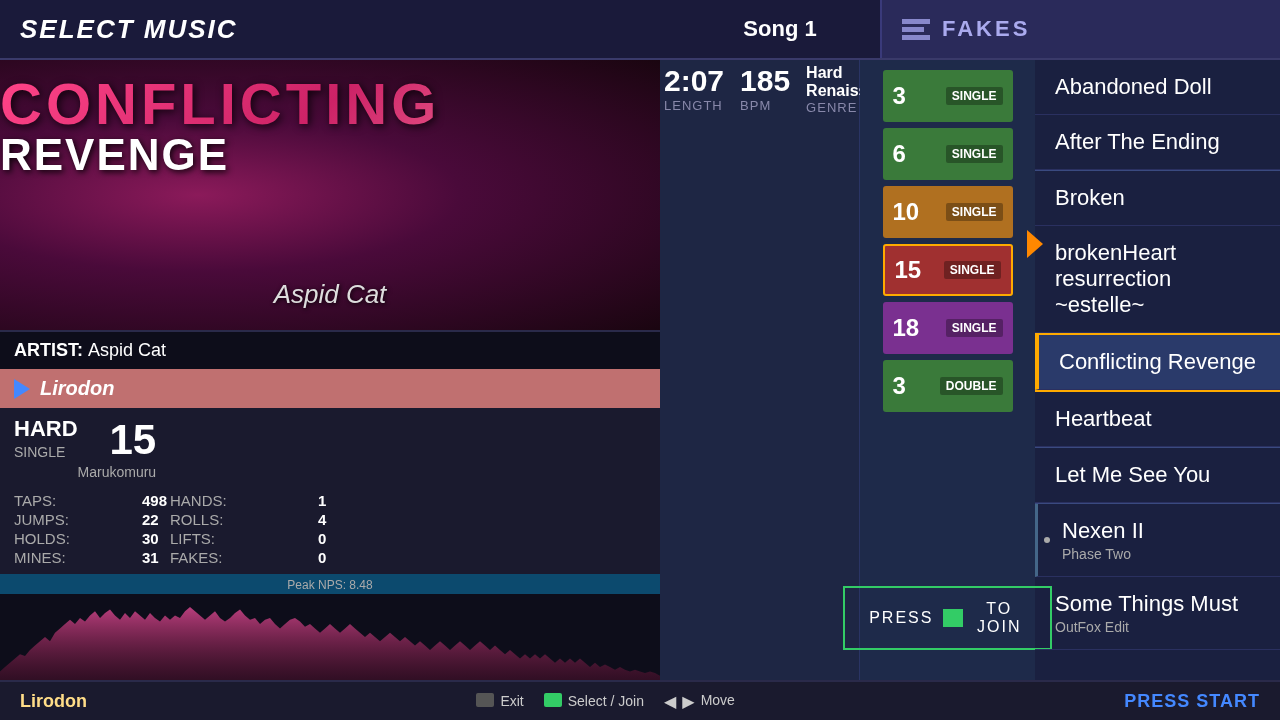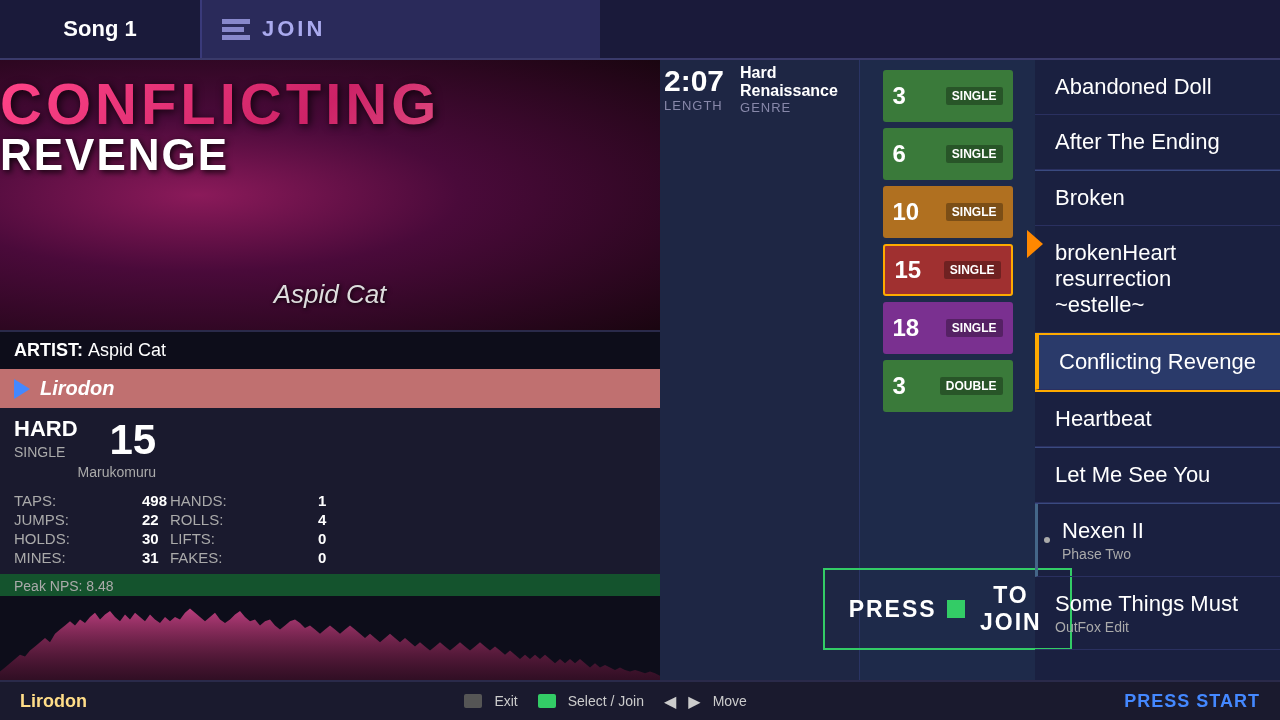--- a/index.html
+++ b/index.html
@@ -176,23 +176,24 @@
       grid-template-columns: 80px 60px 100px 40px;
       gap: 2px 8px;
       font-size: 15px;
     }
     .stat-label { color: #aaaaaa; }
     .stat-value { color: white; font-weight: bold; margin-left: 40px; }
 
     
     #peak-nps {
       padding: 4px 14px 2px;
-      font-size: 14px;
+      font-size: 12px;
       color: #aaaaaa;
-      background: #14532d;
+      background: #0c4a6e;
+      text-align: center;
     }
 
     
     #waveform-area {
       flex: 1;
       background: #0d0d1a;
       position: relative;
       overflow: hidden;
     }
     .diff-button {
@@ -241,22 +242,22 @@
       display: flex;
       align-items: center;
       justify-content: center;
       margin-top: auto;
       padding-bottom: 20px;
     }
     #press-join-btn {
       border: 2px solid #33cc66;
       background: transparent;
       color: white;
-      font-size: 23px;
-      font-weight: bold;
+      font-size: 16px;
+      font-weight: normal;
       padding: 12px 24px;
       display: flex;
       align-items: center;
       gap: 10px;
       cursor: pointer;
       letter-spacing: 2px;
       text-align: center;
     }
     #join-green-block {
       width: 28px;
@@ -319,22 +320,22 @@
     }
     #bottom-center {
       display: flex;
       gap: 20px;
       align-items: center;
       font-size: 14px;
       color: #cccccc;
     }
     .bottom-control {
       display: flex;
-      align-items: center;
-      gap: 12px;
+      align-items: flex-start;
+      gap: 6px;
     }
     .key-box {
       width: 18px;
       height: 14px;
       background: #555555;
       display: inline-block;
       border-radius: 2px;
     }
     .arrow-symbol { font-size: 16px; }
     #bottom-right {
@@ -394,28 +395,31 @@
     
     #waveform-svg {
       width: 100%;
       height: 100%;
     }
   </style>
 </head>
 <body>
 
 <div id="top-bar">
+  <div id="title-area">
+    <span id="select-music-title">SELECT MUSIC</span>
+  </div>
   <div id="song-counter-area">Song 1</div>
   <div id="group-area">
     <div id="group-icon">
       <div class="group-line"></div>
       <div class="group-line"></div>
       <div class="group-line"></div>
     </div>
-    <span id="group-label">JOIN</span>
+    <span id="group-label">FAKES</span>
   </div>
 </div>
 
 <div id="main-content">
 
   <div id="left-section">
 
     <div id="song-banner">
       <div id="banner-bg"></div>
       <div id="banner-title">
@@ -484,20 +488,24 @@
   </div>
 
   <div id="center-right-section">
 
     <div id="info-column">
       <div>
         <div class="info-value">2:07</div>
         <div class="info-label">LENGTH</div>
       </div>
       <div>
+        <div class="info-value">185</div>
+        <div class="info-label">BPM</div>
+      </div>
+      <div>
         <div class="info-genre">Hard Renaissance</div>
         <div class="info-label">GENRE</div>
       </div>
     </div>
 
     <div id="diff-column">
       <div class="diff-button diff-beginner">
         <span class="diff-number-badge">3</span>
         <span class="diff-type-badge">SINGLE</span>
       </div>

